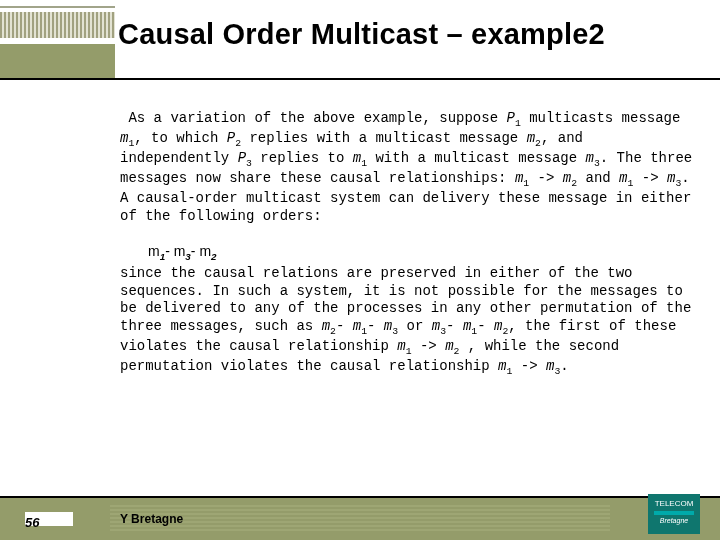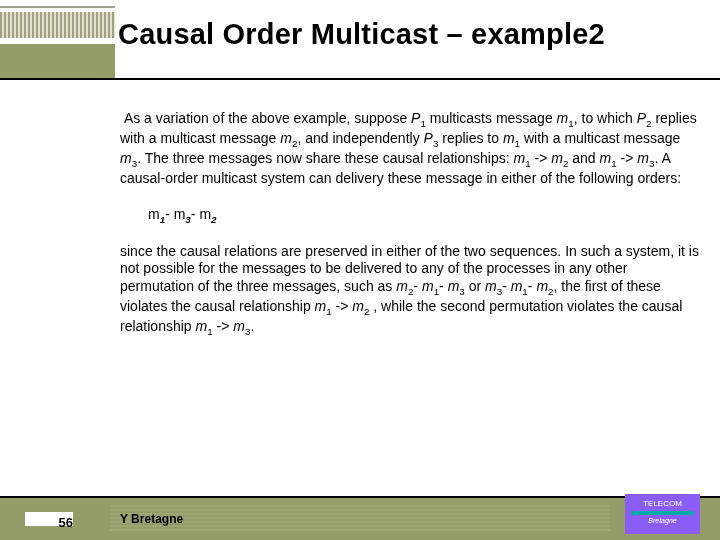--- a/index.html
+++ b/index.html
@@ -49,61 +49,62 @@
     background: #000;
   }
   .content {
     position: absolute;
     left: 120px; top: 110px;
     width: 580px;
     font-size: 14px;
     color: #000;
     line-height: 1.25;
   }
-  .para { margin-bottom: 18px; }
+  .para { margin-bottom: 18px; font-family: Liberation Mono, monospace; }
   .order-line { margin-left: 28px; font-style: italic; font-weight: bold; margin-bottom: 14px; }
   .order-line span { font-style: normal; font-weight: normal; }
   sub { font-size: 0.7em; vertical-align: sub; }
   .it { font-style: italic; }
   .footer {
     position: absolute;
     left: 0; bottom: 0;
     width: 720px; height: 44px;
     background: #949c6a;
     border-top: 2px solid #000;
   }
   .page-num-box {
     position: absolute;
     left: 25px; bottom: 14px;
     width: 48px; height: 14px;
     background: #fff;
     font-size: 13px;
     font-weight: bold;
-    text-align: right;
+    text-align: left;
     line-height: 22px;
+    font-style: italic;
   }
   .footer-stripe {
     position: absolute;
     left: 110px; bottom: 9px;
     width: 500px; height: 26px;
     background: repeating-linear-gradient(0deg, #a8b07e 0 2px, #949c6a 2px 4px);
     opacity: 0.5;
   }
   .footer-author {
     position: absolute;
     left: 120px; bottom: 14px;
     font-size: 12px;
     font-weight: bold;
     color: #000;
   }
   .logo {
     position: absolute;
     right: 20px; bottom: 6px;
-    width: 75px; height: 40px;
-    background: #8b5cf6;
+    width: 52px; height: 40px;
+    background: #0f766e;
     color: #fff;
     font-size: 8px;
     text-align: center;
     padding-top: 6px;
     line-height: 1.1;
   }
   .logo-bar { height: 4px; background: #0aa; margin: 2px 6px 0 6px; }
 </style>
 </head>
 <body>
@@ -115,21 +116,21 @@
   <div class="title">Causal Order Multicast – example2</div>
 </div>
 <div class="underline"></div>
 
 <div class="content">
   <div class="para">
     &nbsp;<span>As a variation of the above example, suppose </span><span class="it">P</span><sub>1</sub><span> multicasts message </span><span class="it">m</span><sub>1</sub><span>, to which </span><span class="it">P</span><sub>2</sub><span> replies with a multicast message </span><span class="it">m</span><sub>2</sub><span>, and independently </span><span class="it">P</span><sub>3</sub><span> replies to </span><span class="it">m</span><sub>1</sub><span> with a multicast message </span><span class="it">m</span><sub>3</sub><span>. The three messages now share these causal relationships: </span><span class="it">m</span><sub>1</sub><span> -&gt; </span><span class="it">m</span><sub>2</sub><span> and </span><span class="it">m</span><sub>1</sub><span> -&gt; </span><span class="it">m</span><sub>3</sub><span>. A causal-order multicast system can delivery these message in either of the following orders:</span>
   </div>
 
 
-  <div class="order-line" style="margin-bottom:17px;">
+  <div class="order-line" style="margin-bottom:2px;">
     <span class="it">m</span><sub>1</sub><span>- </span><span class="it">m</span><sub>3</sub><span>- </span><span class="it">m</span><sub>2</sub>
   </div>
 
   <div class="para">
     <span>since the causal relations are preserved in either of the two sequences. In such a system, it is not possible for the messages to be delivered to any of the processes in any other permutation of the three messages, such as </span><span class="it">m</span><sub>2</sub><span>- </span><span class="it">m</span><sub>1</sub><span>- </span><span class="it">m</span><sub>3</sub><span> or </span><span class="it">m</span><sub>3</sub><span>- </span><span class="it">m</span><sub>1</sub><span>- </span><span class="it">m</span><sub>2</sub><span>, the first of these violates the causal relationship </span><span class="it">m</span><sub>1</sub><span> -&gt; </span><span class="it">m</span><sub>2</sub><span> , while the second permutation violates the causal relationship </span><span class="it">m</span><sub>1</sub><span> -&gt; </span><span class="it">m</span><sub>3</sub><span>.</span>
   </div>
 </div>
 
 <div class="footer">
   <div class="footer-stripe"></div>

